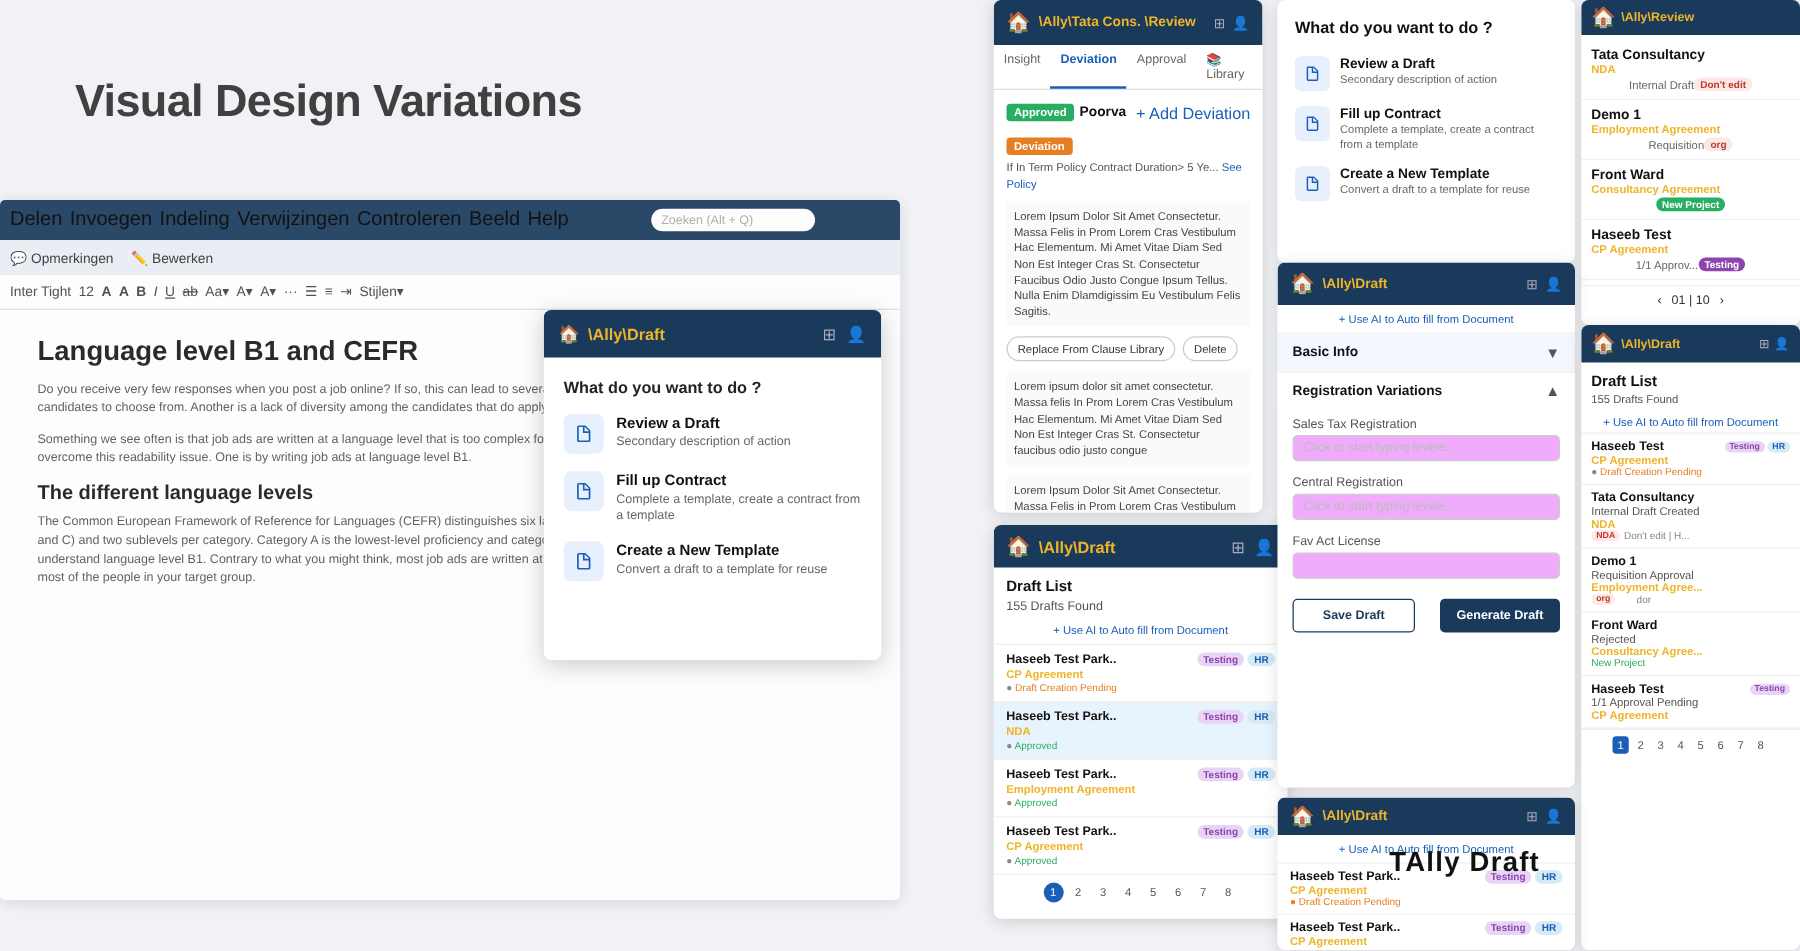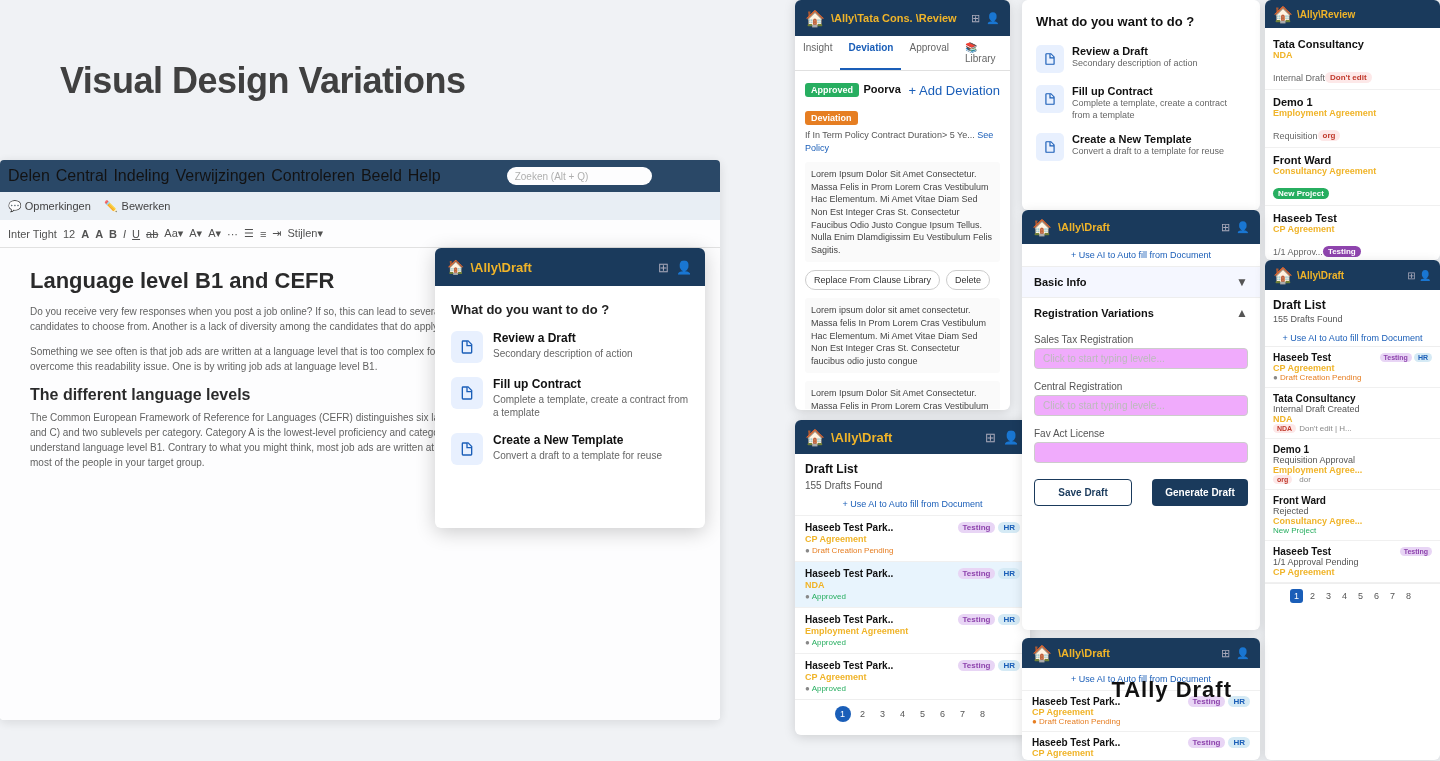--- a/index.html
+++ b/index.html
@@ -134,21 +134,21 @@
     }
     .tata-list-panel .tl-header {
       background: #1a3a5c; height: 28px; display: flex; align-items: center; padding: 0 8px; gap: 4px;
     }
     .tl-header .brand { color: #fff; font-size: 10px; font-weight: 600; }
     .tl-header .brand span { color: #f0b429; }
     .tata-list-content { padding: 4px 0; }
     .tata-item { padding: 6px 8px; border-bottom: 1px solid #f0f0f0; cursor: pointer; }
     .tata-item .ti-name { font-size: 11px; font-weight: 700; color: #111; }
     .tata-item .ti-type { font-size: 9px; color: #f0b429; font-weight: 600; }
-    .tata-item .ti-meta { display: flex; justify-content: flex-start; align-items: center; margin-top: 12px; }
+    .tata-item .ti-meta { display: flex; justify-content: center; align-items: center; margin-top: 2px; }
     .tata-item .ti-category { font-size: 9px; color: #666; }
     .ti-badge {
       font-size: 8px; padding: 1px 5px; border-radius: 10px; font-weight: 600;
     }
     .ti-badge.dont-edit { background: #fde8e8; color: #c0392b; }
     .ti-badge.org { background: #fde8e8; color: #c0392b; }
     .ti-badge.new-project { background: #27ae60; color: #fff; }
     .ti-badge.testing { background: #8e44ad; color: #fff; }
     .tata-pagination {
       display: flex; align-items: center; justify-content: center; gap: 8px;
@@ -287,21 +287,21 @@
 
 <div class="main-bg"></div>
 
 <div class="title-section">
   <h1>Visual Design Variations</h1>
 </div>
 
 <div class="doc-editor-panel">
   <div class="doc-editor-toolbar">
     <span>Delen</span>
-    <span>Central</span>
+    <span>Invoegen</span>
     <span>Indeling</span>
     <span>Verwijzingen</span>
     <span>Controleren</span>
     <span>Beeld</span>
     <span>Help</span>
     <div class="search-bar">
       <span>Zoeken (Alt + Q)</span>
     </div>
   </div>
   <div class="doc-editor-menu">
@@ -668,21 +668,21 @@
     <div style="display:flex; gap:3px; flex-wrap:wrap;">
       <span class="dlp-badge nda">NDA</span>
       <span style="font-size:8px; color:#888;">Don't edit | H...</span>
     </div>
   </div>
 
   <div class="dlp-item">
     <div class="dlp-item-name">Demo 1</div>
     <div class="dlp-item-sub">Requisition Approval</div>
     <div class="dlp-item-type">Employment Agree...</div>
-    <div style="display:flex; gap:7px;">
+    <div style="display:flex; gap:17px;">
       <span class="dlp-badge org">org</span>
       <span style="font-size:8px; color:#888;">dor</span>
     </div>
   </div>
 
   <div class="dlp-item">
     <div class="dlp-item-name">Front Ward</div>
     <div class="dlp-item-sub">Rejected</div>
     <div class="dlp-item-type">Consultancy Agree...</div>
     <div style="font-size:8px; color:#27ae60;">New Project</div>

